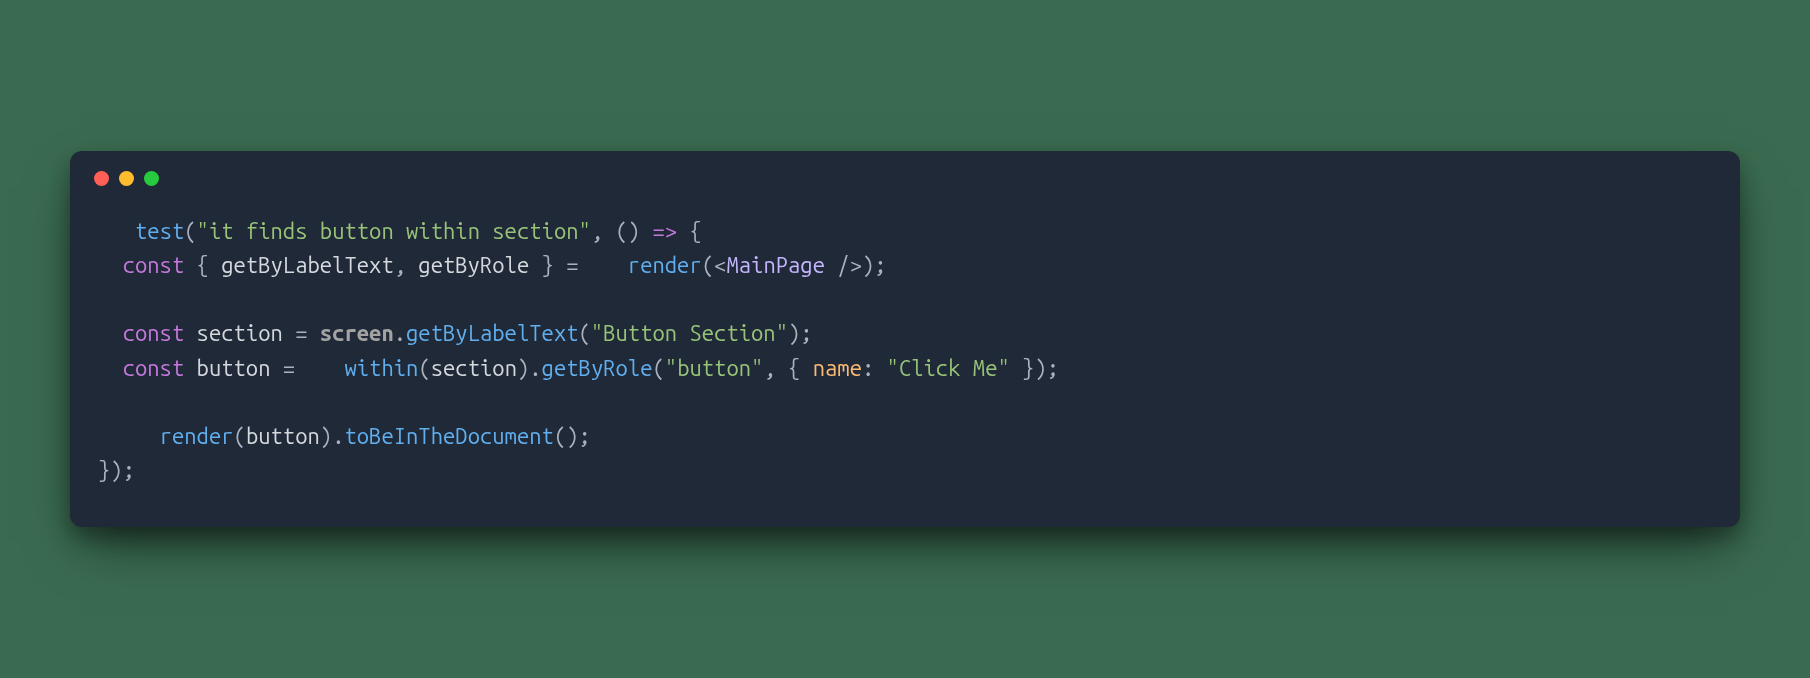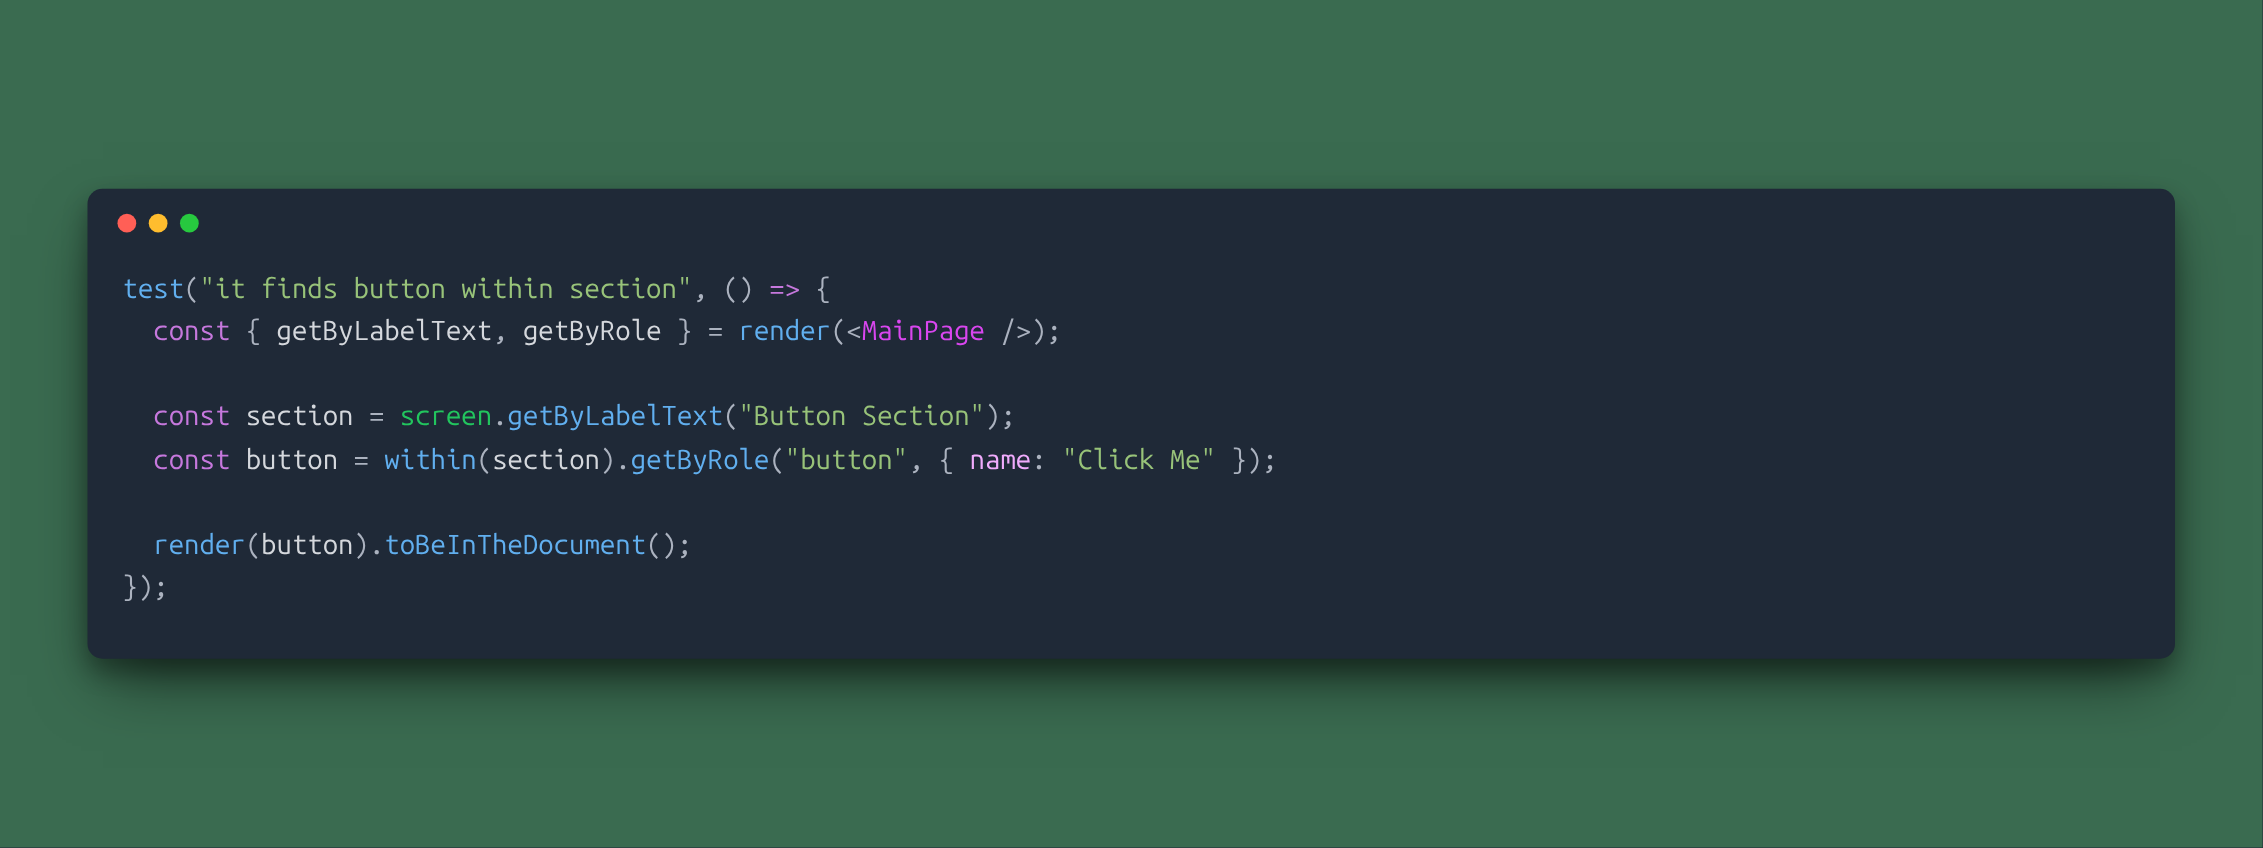--- a/index.html
+++ b/index.html
@@ -39,29 +39,29 @@
     .tl-green { background: #27c93f; }
     .code-content {
       padding: 28px 28px 40px 28px;
       font-family: "SF Mono", "Monaco", "Menlo", "Consolas", "Ubuntu Mono", monospace;
       font-size: 22px;
       line-height: 1.55;
       color: #e5e7eb;
       white-space: pre;
       overflow-x: auto;
     }
-    .tok-fn { color: #61afef; }
+    .tok-fn { color: #61afef; margin-left: 37px; }
     .tok-str { color: #98c379; }
     .tok-kw { color: #c678dd; }
     .tok-ident { color: #d5d8dd; }
     .tok-punct { color: #abb2bf; }
-    .tok-tag { color: #d946ef; text-align: center; }
+    .tok-tag { color: #c4b5fd; text-align: center; }
     .tok-method { color: #61afef; }
-    .tok-obj { color: #22c55e; }
-    .tok-prop { color: #f0abfc; }
+    .tok-obj { color: #a3a3a3; font-weight: bold; }
+    .tok-prop { color: #fdba74; }
   </style>
 </head>
 <body>
 
 <div class="code-window">
   <div class="window-header">
     <div class="traffic-light tl-red"></div>
     <div class="traffic-light tl-yellow"></div>
     <div class="traffic-light tl-green"></div>
   </div>

